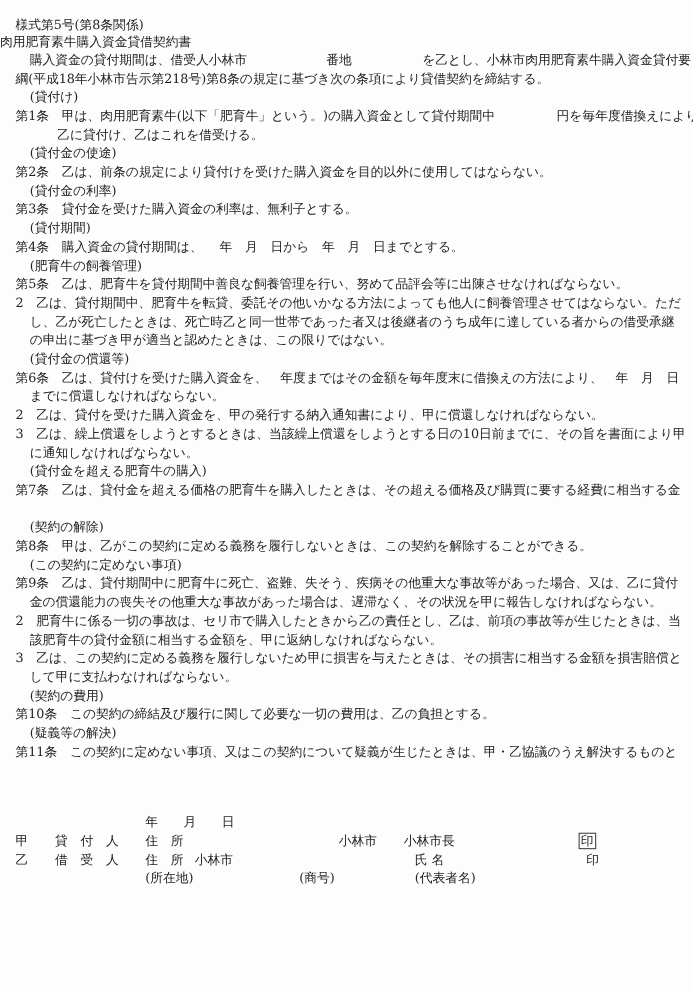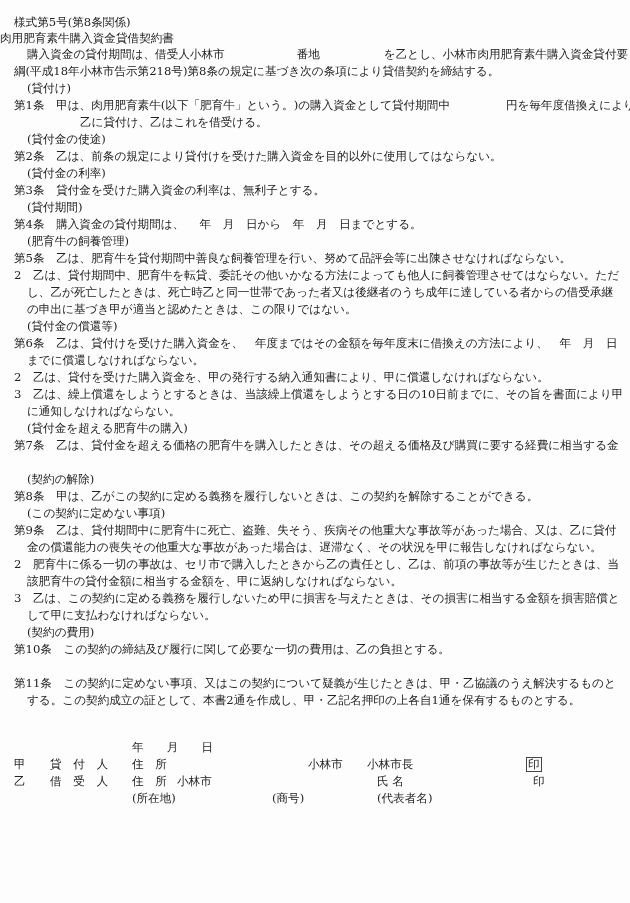--- a/index.html
+++ b/index.html
@@ -5,21 +5,21 @@
   html, body { margin: 0; padding: 0; }
   body {
     width: 630px; height: 903px; overflow: hidden;
     background: #fdfdfd; color: #222;
     font-family: "DejaVu Serif", "Liberation Serif", serif;
     font-size: 11.6px;
   }
   .page { position: relative; width: 630px; height: 809px; }
   .ln { position: absolute; left: 14px; right: 14px; white-space: nowrap; line-height: 16px; height: 16px; }
   .ind1 { left: 27px; }
-  .ind2 { left: 52px; margin-left: 28px; }
+  .ind2 { left: 52px; }
   .title { left: 0; right: 0; text-align: left; }
   .gap { display: inline-block; }
   .sig { position: absolute; white-space: nowrap; line-height: 16px; margin-top: 30px; }
   .seal-box { border: 1px solid #444; padding: 0 1px; line-height: 13px; display: inline-block; }
 </style>
 </head>
 <body>
 
 <div class="page">
 
@@ -69,22 +69,22 @@
   <div class="ln" style="top:522px">第9条　乙は、貸付期間中に肥育牛に死亡、盗難、失そう、疾病その他重大な事故等があった場合、又は、乙に貸付</div>
   <div class="ln ind1" style="top:539px">金の償還能力の喪失その他重大な事故があった場合は、遅滞なく、その状況を甲に報告しなければならない。</div>
   <div class="ln" style="top:556px">2　肥育牛に係る一切の事故は、セリ市で購入したときから乙の責任とし、乙は、前項の事故等が生じたときは、当</div>
   <div class="ln ind1" style="top:573px">該肥育牛の貸付金額に相当する金額を、甲に返納しなければならない。</div>
   <div class="ln" style="top:590px">3　乙は、この契約に定める義務を履行しないため甲に損害を与えたときは、その損害に相当する金額を損害賠償と</div>
   <div class="ln ind1" style="top:607px">して甲に支払わなければならない。</div>
 
   <div class="ln ind1" style="top:624px">(契約の費用)</div>
   <div class="ln" style="top:641px">第10条　この契約の締結及び履行に関して必要な一切の費用は、乙の負担とする。</div>
 
+  <div class="ln ind1" style="top:658px">(疑義等の解決)</div>
   <div class="ln" style="top:675px">第11条　この契約に定めない事項、又はこの契約について疑義が生じたときは、甲・乙協議のうえ解決するものと</div>
-  <div class="ln ind1" style="top:692px">する。この契約成立の証として、本書2通を作成し、甲・乙記名押印の上各自1通を保有するものとする。</div>
 
   <div class="sig" style="top:709px; left:132px">年　　月　　日</div>
 
   <div class="sig" style="top:726px; left:14px">甲</div>
   <div class="sig" style="top:726px; left:50px">貸　付　人</div>
   <div class="sig" style="top:726px; left:132px">住　所</div>
   <div class="sig" style="top:726px; left:308px">小林市</div>
   <div class="sig" style="top:726px; left:367px">小林市長</div>
   <div class="sig" style="top:726px; left:526px"><span class="seal-box">印</span></div>
 

